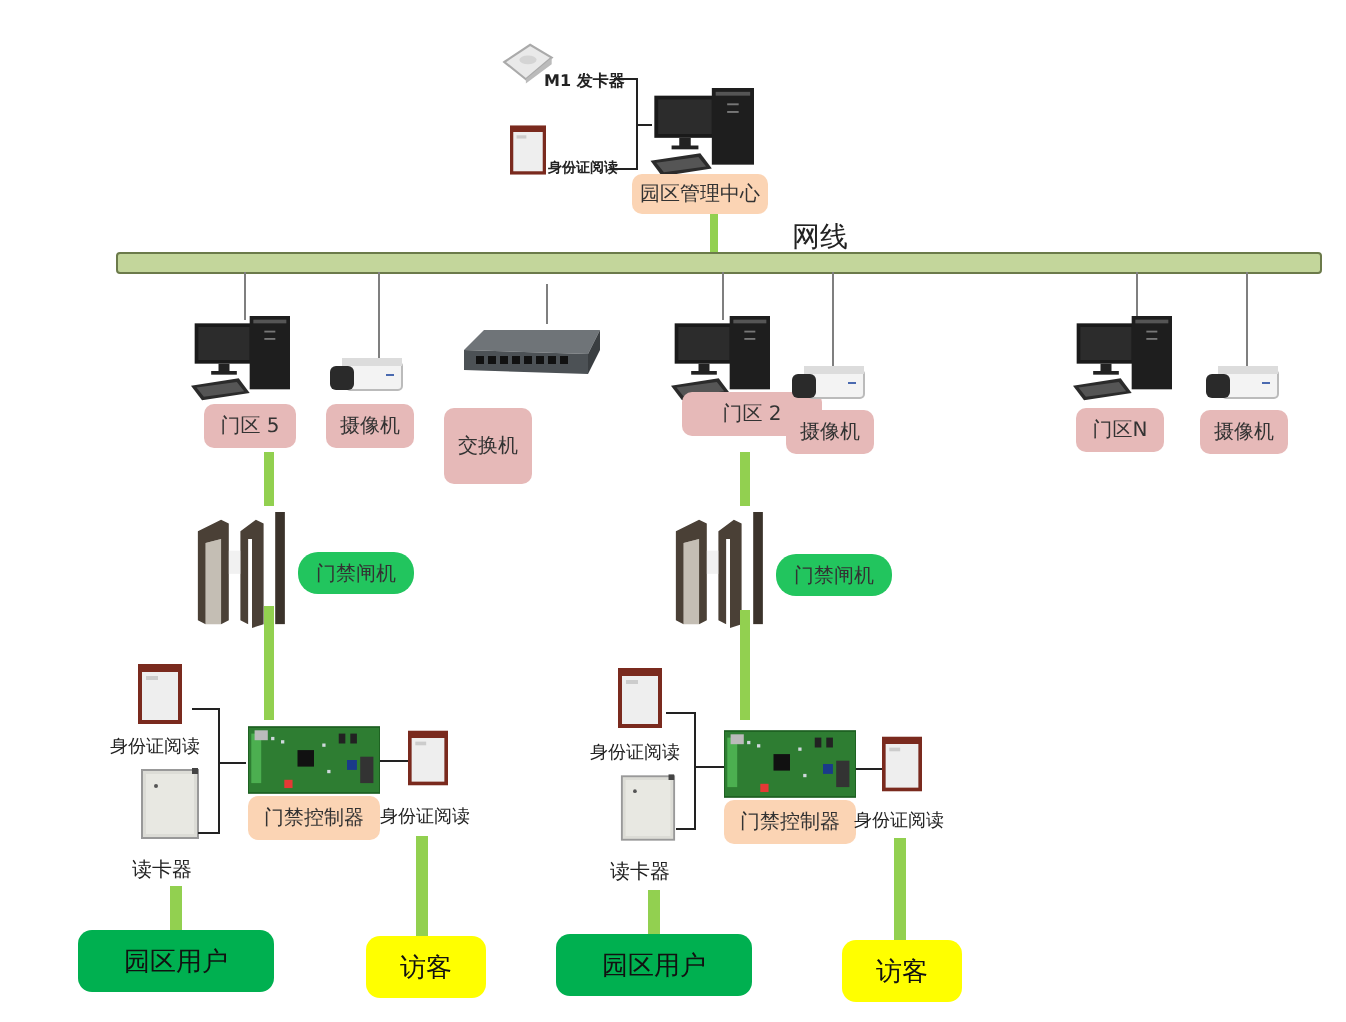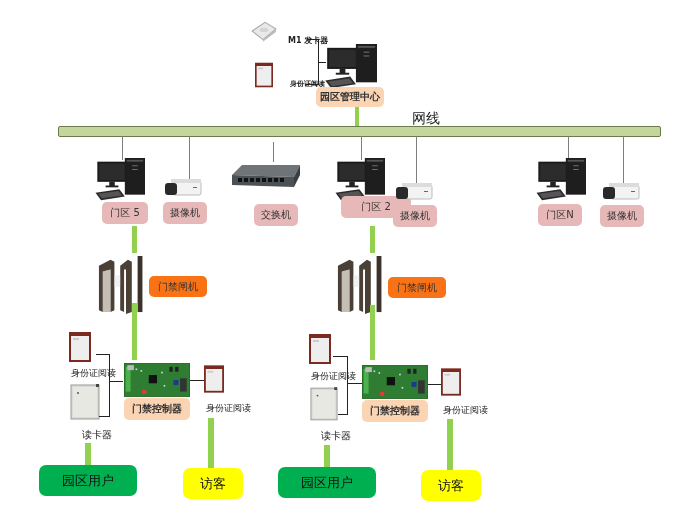--- a/index.html
+++ b/index.html
@@ -2,28 +2,28 @@
 <html><head>
 <meta charset="utf-8">
 <style>
   html, body { margin:0; padding:0; background:#ffffff; }
   body { width:673px; height:511px; position:relative; overflow:hidden;
          font-family:"DejaVu Sans", sans-serif; color:#222; }
   .abs { position:absolute; }
   .label { position:absolute; display:flex; align-items:center; justify-content:center;
            border-radius:5px; font-size:10px; color:#333; white-space:nowrap; }
   .pink { background:#e6b9b8; }
-  .peach { background:#fbd4b4;font-weight:bold; }
-  .purple { background:#f97316; }
+  .peach { background:#fbd4b4; }
+  .purple { background:#22c55e;border-radius:10px; }
   .green-box { background:#00b050; color:#111; font-size:13px; border-radius:7px; }
   .yellow-box { background:#ffff00; color:#111; font-size:13px; border-radius:7px; }
   .gline { position:absolute; background:#92d050; }
   .thin { position:absolute; background:#7f7f7f; }
   .dark { position:absolute; background:#222; }
-  .txt { position:absolute; font-size:9px; color:#222; white-space:nowrap;margin-left:16px; }
+  .txt { position:absolute; font-size:9px; color:#222; white-space:nowrap; }
   .bus { position:absolute; left:58px; top:126px; width:601px; height:9px;
          background:#c3d69b; border:1px solid #6b7a4a; border-radius:2px; }
 </style>
 </head>
 <body>
 
 <svg width="0" height="0" style="position:absolute">
   <defs>
     <symbol id="pc" viewBox="0 0 60 48">
       <rect x="2" y="4" width="32" height="22" fill="#1a1a1a"></rect>
@@ -137,21 +137,21 @@
       <use href="#cam"></use>
     </svg>
   <div class="label pink" style="left:163px;top:202px;width:44px;height:22px">摄像机</div>
 </div>
 
 <div>
   <div class="thin" style="left:273px;top:142px;width:1px;height:20px"></div>
   <svg class="abs" style="left:232px;top:163px;width:70px;height:30px">
       <use href="#switch"></use>
     </svg>
-  <div class="label pink" style="left:254px;top:204px;width:44px;height:22px">交换机</div>
+  <div class="label pink" style="left:222px;top:204px;width:44px;height:38px">交换机</div>
 </div>
 
 <div>
   <div class="thin" style="left:361px;top:136px;width:1px;height:24px"></div>
   <svg class="abs" style="left:333px;top:158px;width:60px;height:44px">
       <use href="#pc"></use>
     </svg>
   <div class="label pink" style="left:341px;top:196px;width:70px;height:22px">门区 2</div>
   <div class="thin" style="left:416px;top:136px;width:1px;height:47px"></div>
   <svg class="abs" style="left:394px;top:182px;width:40px;height:22px">

